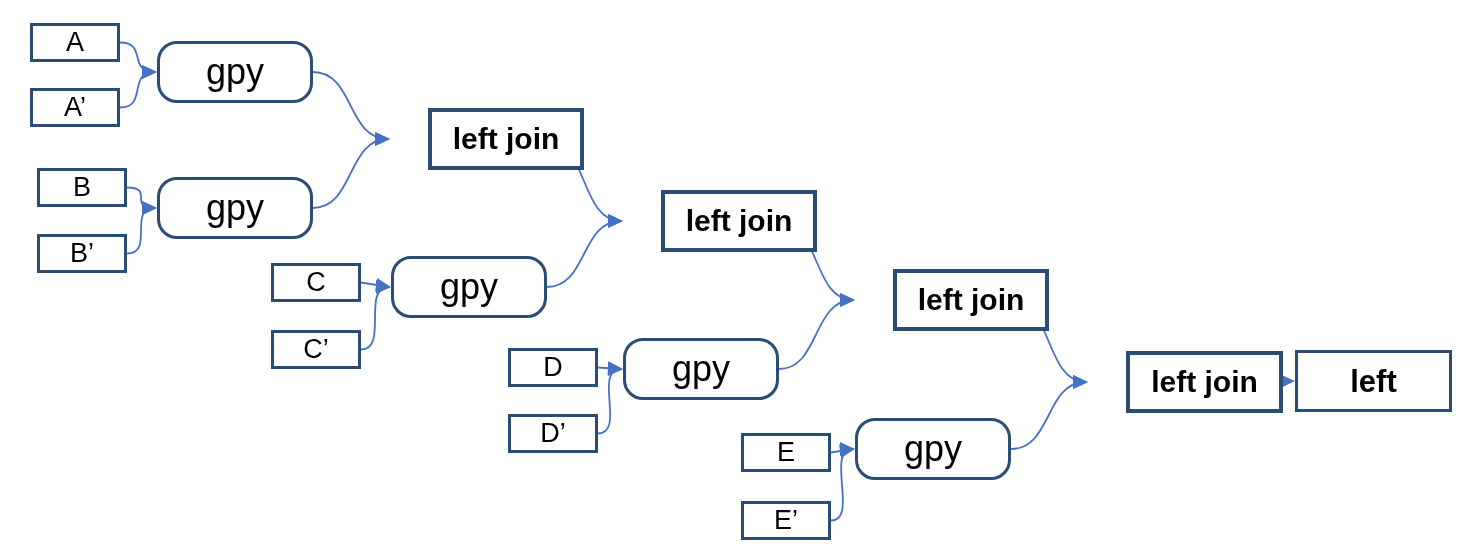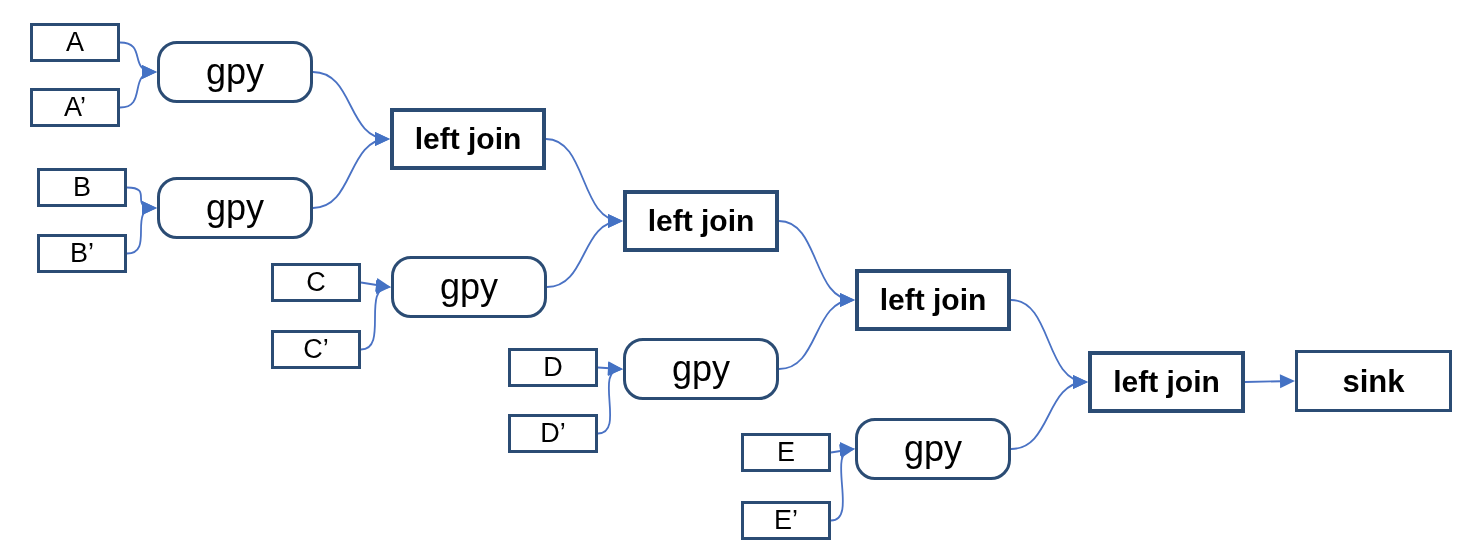--- a/index.html
+++ b/index.html
@@ -15,21 +15,21 @@
     position:absolute;
     background:#ffffff;
     box-sizing:border-box;
     display:flex;align-items:center;justify-content:center;
     color:#000000;
     white-space:nowrap;
     line-height:1;
   }
   .node.source{font-size:27px;border-width:3px;}
   .node.gpy{font-size:36px;border-width:3px;border-radius:20px;}
-  .node.join{font-size:30px;font-weight:bold;border-width:4px;}
+  .node.join{font-size:30px;font-weight:bold;border-width:4px;margin-left:38px;}
   .node.sink{font-size:31px;font-weight:bold;border-width:3px;}
 </style>
 </head>
 <body>
 
 <div id="canvas">
   <svg id="edges" width="1474" height="560" viewBox="0 0 1474 560" xmlns="http://www.w3.org/2000/svg">
     <defs>
       <marker id="arrowhead" markerUnits="userSpaceOnUse" markerWidth="18" markerHeight="16" refX="14" refY="7.5" orient="auto">
         <path d="M1,0.5 L16,7.5 L1,14.5 Z" fill="#4472c4"></path>
@@ -109,16 +109,16 @@
       <div class="node join" style="left: 623px; top: 190px; width: 156px; height: 62px; border-style: solid; border-color: rgb(43, 76, 116); background: rgb(255, 255, 255);">
         <span>left join</span>
       </div>
       <div class="node join" style="left: 855px; top: 269px; width: 156px; height: 62px; border-style: solid; border-color: rgb(43, 76, 116); background: rgb(255, 255, 255);">
         <span>left join</span>
       </div>
       <div class="node join" style="left: 1088px; top: 351px; width: 157px; height: 62px; border-style: solid; border-color: rgb(43, 76, 116); background: rgb(255, 255, 255);">
         <span>left join</span>
       </div>
       <div class="node sink" style="left: 1295px; top: 350px; width: 157px; height: 62px; border-style: solid; border-color: rgb(43, 76, 116); background: rgb(255, 255, 255);">
-        <span>sink</span>
+        <span>left</span>
       </div>
     </div>
 </div>
 
 </body></html>

